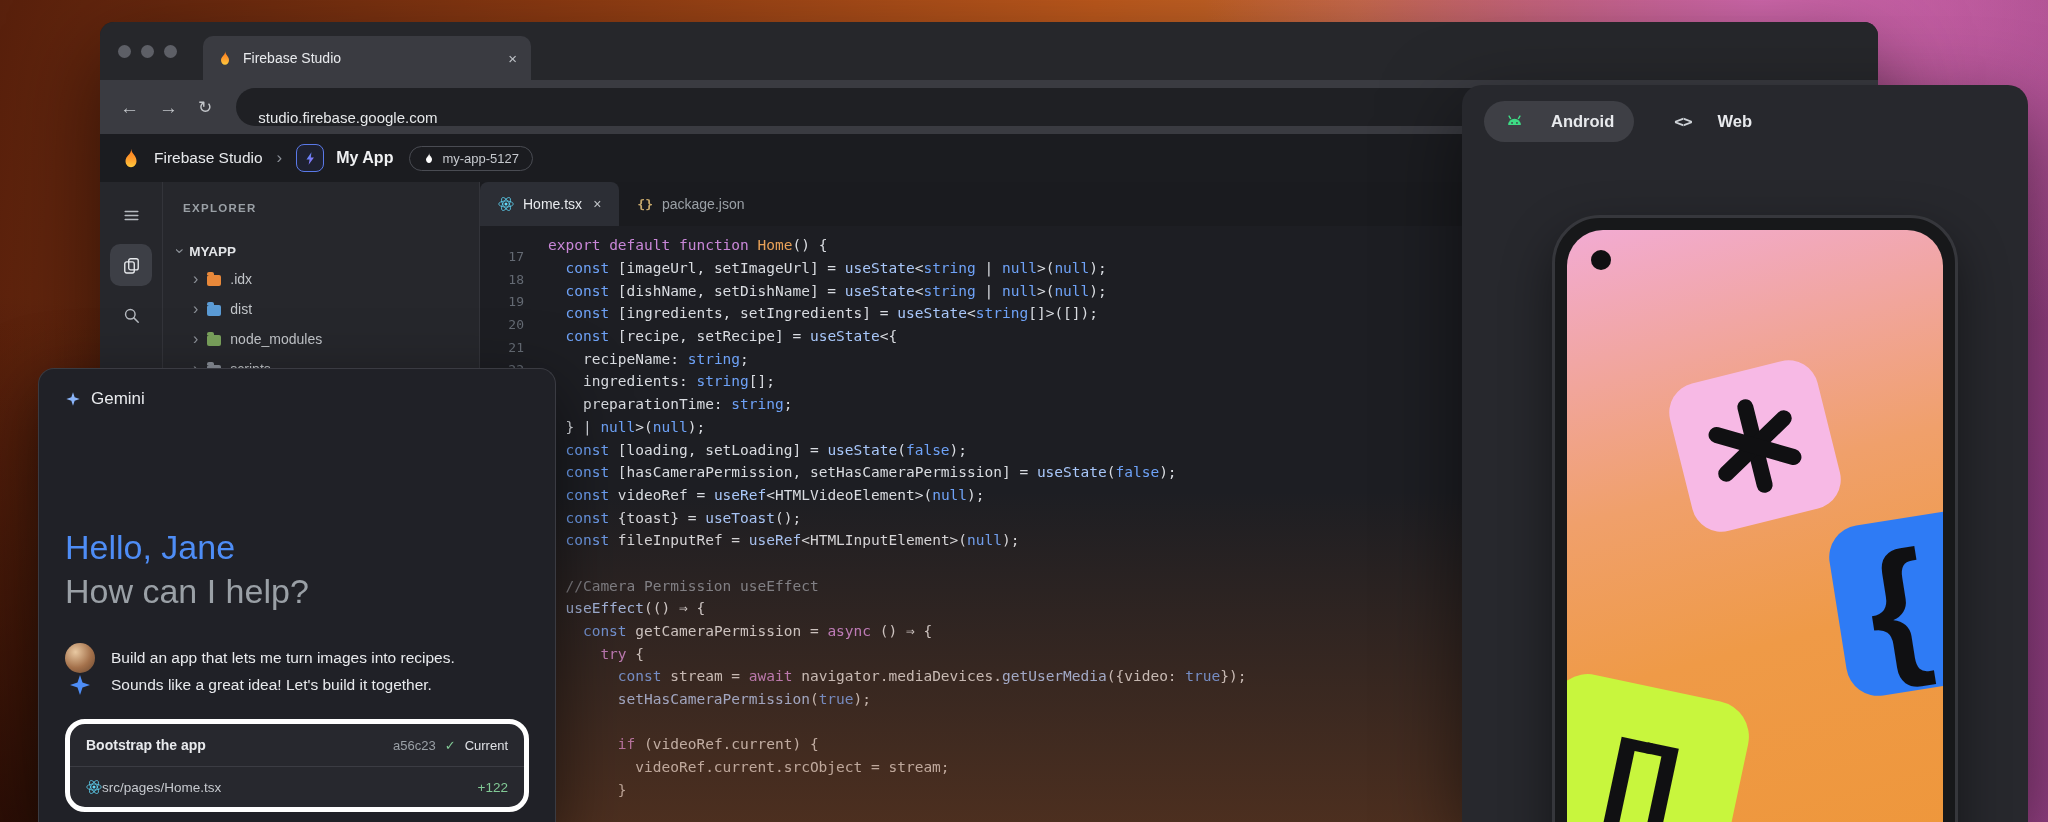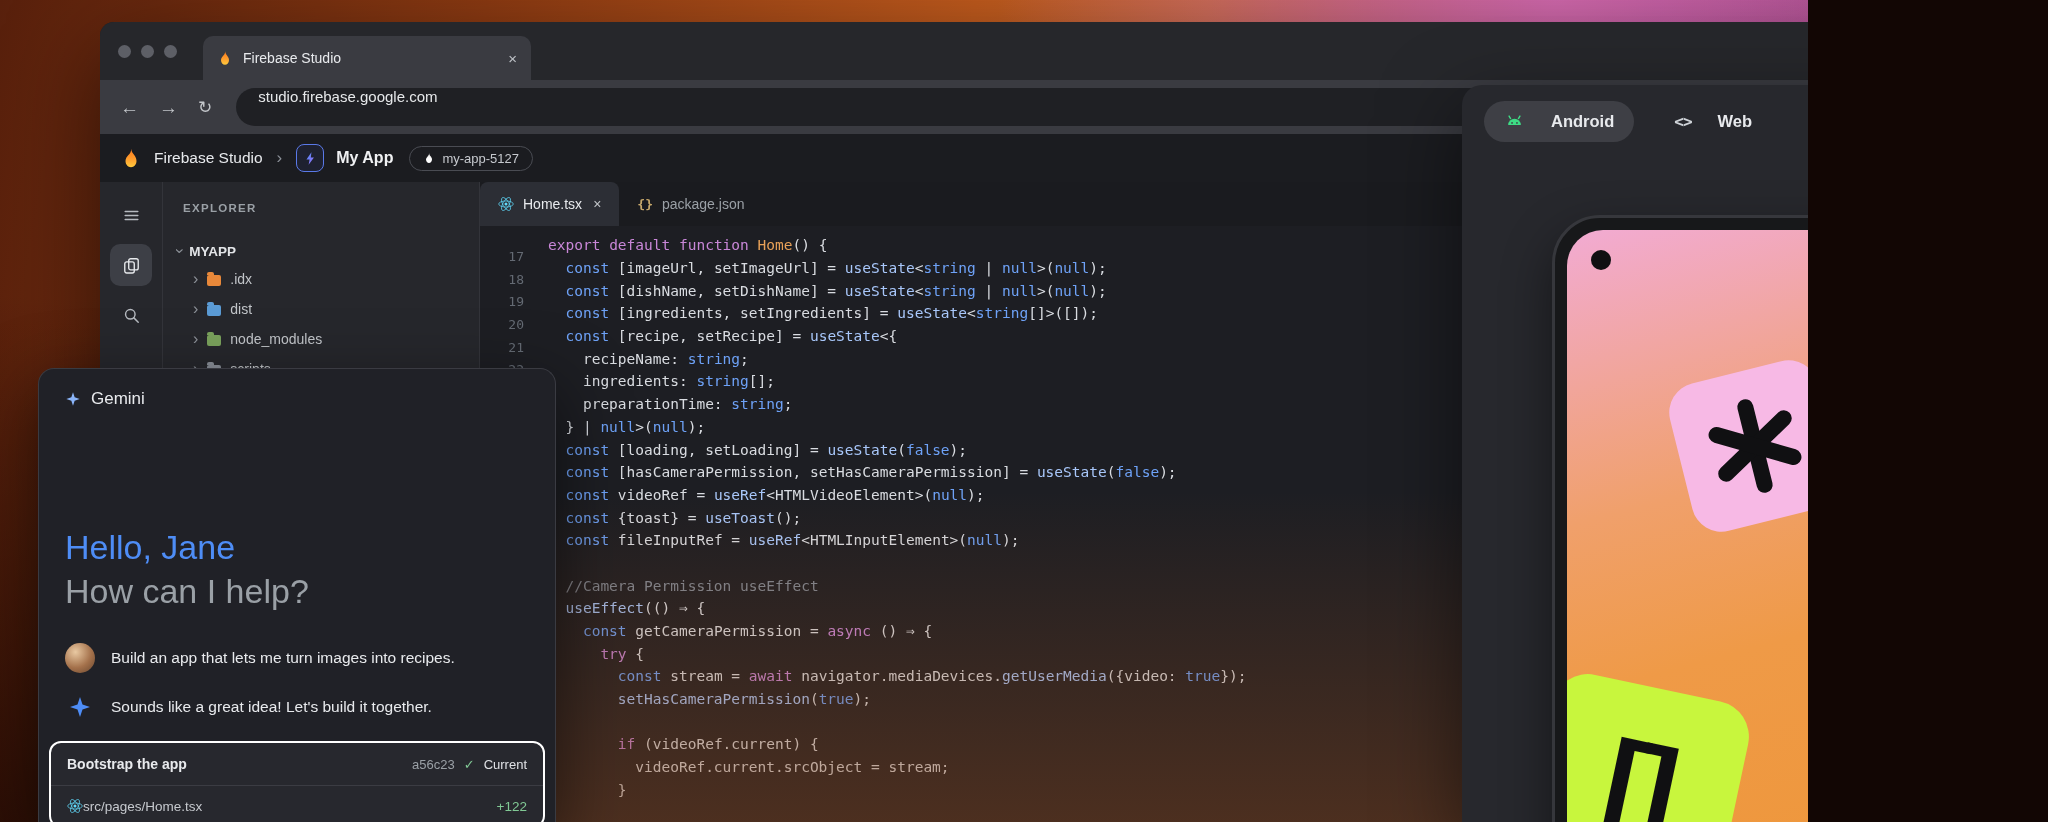--- a/index.html
+++ b/index.html
@@ -1,16 +1,16 @@
 <!DOCTYPE html>
 <html><head>
 <meta charset="utf-8">
 <style>
   html,body{margin:0;padding:0;background:#120604;}
-  .canvas{position:relative;width:1808px;height:822px;overflow:hidden;
+  .canvas{position:relative;width:2048px;height:822px;overflow:hidden;
     font-family:"Liberation Sans","DejaVu Sans",sans-serif;-webkit-font-smoothing:antialiased;}
   .bg{position:absolute;inset:0;
     background:
       radial-gradient(900px 600px at 86% 0%, rgba(219,111,190,.8), rgba(219,111,190,0) 62%),
       radial-gradient(1300px 850px at 102% 62%, rgba(148,62,140,.65), rgba(148,62,140,0) 62%),
       radial-gradient(1500px 950px at -2% 112%, rgba(28,8,4,.92), rgba(28,8,4,0) 66%),
       linear-gradient(100deg,#58200c 0%,#8c3a12 25%,#c05a1d 50%,#c76a2e 62%,#a4487a 85%,#93407f 100%);}
 
   
   .browser{position:absolute;left:100px;top:22px;width:1778px;height:800px;z-index:10;
@@ -20,21 +20,21 @@
   .lights{display:flex;gap:10px;align-self:center;margin-right:26px;}
   .lights i{width:13px;height:13px;border-radius:50%;background:#5d5f66;}
   .btab{width:300px;height:44px;background:#3a3b41;border-radius:10px 10px 0 0;
     display:flex;align-items:center;gap:10px;padding:0 14px;}
   .btab-title{font-size:14px;color:#e8eaed;}
   .btab-close{margin-left:auto;font-size:15px;color:#bdc1c6;cursor:default;}
   .favicon{width:16px;height:16px;}
   .toolbar{height:54px;background:#3a3b41;display:flex;align-items:center;padding:0 20px;gap:20px;}
   .nav-btn{font-size:19px;color:#c2c5c9;line-height:1;}
   .nav-btn.reload{font-size:17px;}
-  .urlbar{flex:1;height:38px;background:#1f2024;border-radius:20px;display:flex;align-items:flex-start;
+  .urlbar{flex:1;height:38px;background:#1f2024;border-radius:20px;display:flex;align-items:flex-end;
     padding:0 22px;margin-left:4px;font-size:15px;color:#e6e8ea;}
   .appheader{height:48px;background:#1b1c20;border-bottom:1px solid #2c2d32;
     display:flex;align-items:center;padding:0 20px;gap:12px;}
   .logo{width:22px;height:22px;}
   .brand{font-size:15.5px;color:#e8eaed;}
   .crumb-sep{font-size:17px;color:#8b9097;padding:0 2px;}
   .appicon{width:26px;height:26px;border-radius:8px;border:1.5px solid #5a79e8;
     display:flex;align-items:center;justify-content:center;background:rgba(78,108,240,.08);}
   .appicon svg{width:15px;height:15px;}
   .appname{font-size:16px;font-weight:700;color:#f0f1f3;}
@@ -76,26 +76,26 @@
 
   
   .gemini{position:absolute;left:38px;top:368px;width:516px;height:458px;z-index:30;
     background:#202127;border:1px solid #3a3b42;border-bottom:none;border-radius:16px 16px 0 0;
     box-shadow:0 24px 70px rgba(0,0,0,.55);overflow:hidden;}
   .g-header{display:flex;align-items:center;gap:10px;padding:20px 26px 16px;font-size:17px;color:#e8eaed;}
   .spark-sm{width:16px;height:16px;color:#8ab4f8;}
   .g-greet{padding:100px 26px 0;}
   .g-hello{font-size:34px;line-height:44px;font-weight:500;color:#4e8df6;}
   .g-help{font-size:34px;line-height:44px;font-weight:500;color:#9aa0a6;}
-  .g-msgs{padding:30px 26px 0;display:flex;flex-direction:column;gap:22px;}
+  .g-msgs{padding:30px 26px 0;display:flex;flex-direction:column;}
   .g-msg{display:flex;align-items:center;gap:16px;font-size:15.5px;color:#e8eaed;}
   .avatar{width:30px;height:30px;border-radius:50%;flex:none;
     background:radial-gradient(circle at 35% 30%, #e9c9a2, #a4714b 55%, #66452e);}
   .spark-lg{width:24px;height:24px;flex:none;margin:0 3px;color:#4e8df6;}
-  .g-card{margin:22px 10px 0;background:#27282e;border:2px solid #ffffff;border-radius:12px;}
+  .g-card{margin:22px 26px 0;background:#27282e;border:5px solid #ffffff;border-radius:20px;}
   .g-card-head{display:flex;align-items:center;padding:13px 16px;}
   .g-card-title{font-size:14px;font-weight:600;color:#e8eaed;}
   .g-card-right{margin-left:auto;display:flex;align-items:center;gap:9px;font-size:13px;}
   .commit{color:#9aa0a6;}
   .check{color:#81c995;font-weight:700;}
   .status{color:#dfe1e5;}
   .g-card-row{display:flex;align-items:center;padding:12px 16px;border-top:1px solid #3b3c43;
     font-size:13.5px;color:#c6c9ce;}
   .g-card-row .ricon{width:16px;height:16px;color:#61dafb;}
   .diff{margin-left:auto;color:#81c995;}

